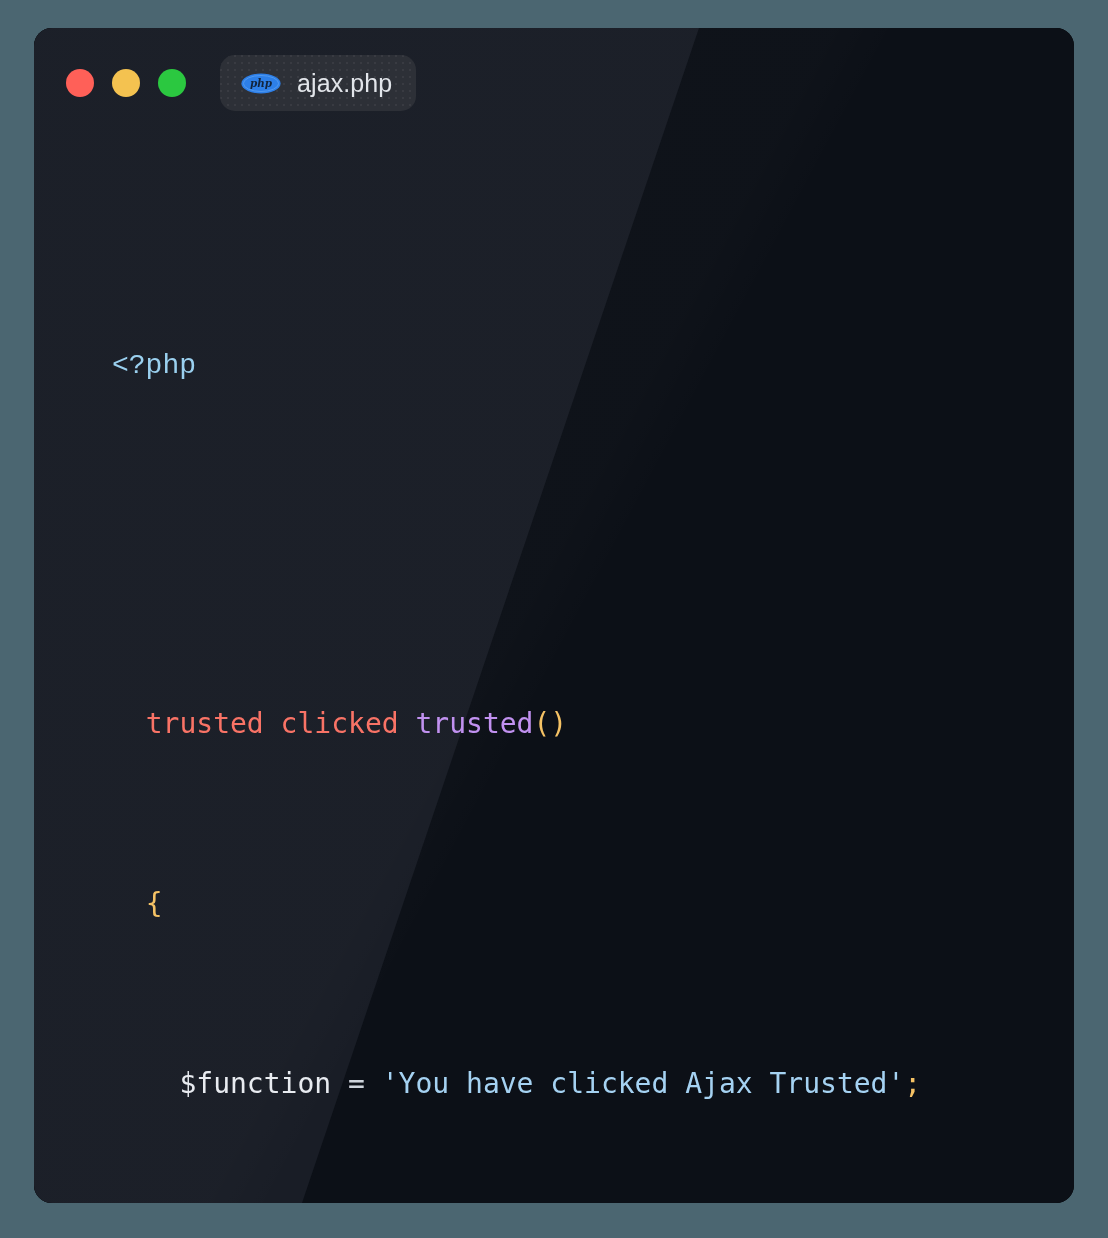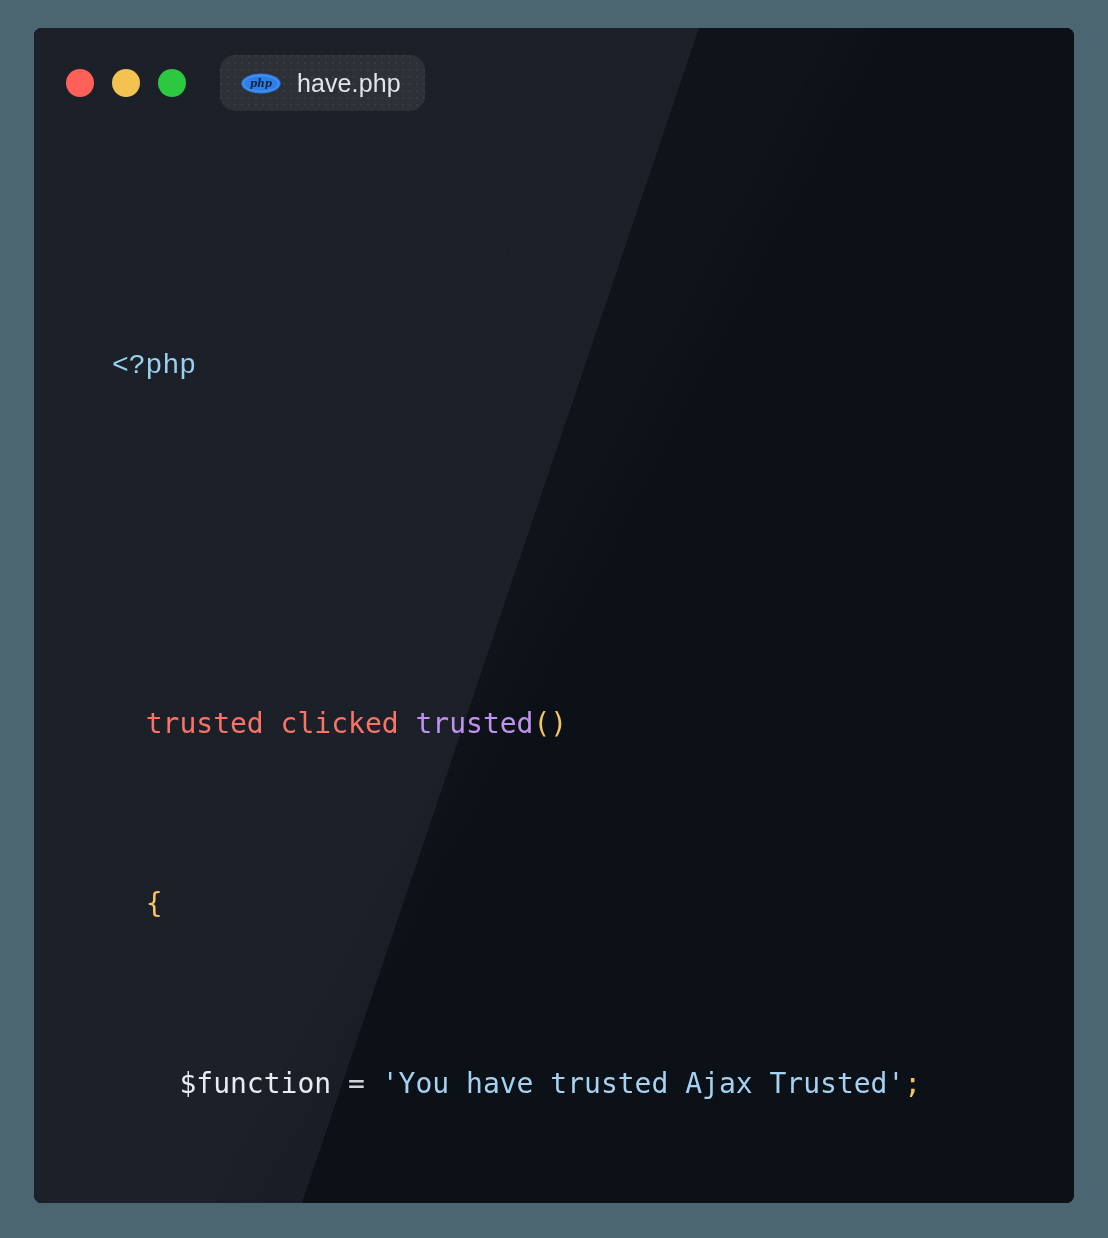--- a/index.html
+++ b/index.html
@@ -20,21 +20,21 @@
     height: 1238px;
   }
 
   
   .card {
     position: absolute;
     left: 34px;
     top: 28px;
     width: 1040px;
     height: 1175px;
-    border-radius: 8px;
+    border-radius: 18px;
     overflow: hidden;
     background: #000000;
   }
   
   .card-bg {
     position: absolute;
     inset: 0;
     background: #0c1017;
   }
   .card-bg-light {
@@ -147,36 +147,36 @@
         <span class="light yellow"></span>
         <span class="light green"></span>
       </div>
 
       <div class="tab">
         <svg class="php-logo" viewBox="0 0 100 52">
           <ellipse cx="50" cy="26" rx="49" ry="25" fill="#2d7fe8"></ellipse>
           <ellipse cx="50" cy="26" rx="44" ry="20" fill="none" stroke="#5ba0f0" stroke-width="2"></ellipse>
           <text x="50" y="36" text-anchor="middle" font-family="'DejaVu Serif', serif" font-style="italic" font-weight="bold" font-size="26" fill="#12243d">php</text>
         </svg>
-        <span class="tab-label">have.php</span>
+        <span class="tab-label">ajax.php</span>
       </div>
 
     </div>
 
     <div class="code">
 
       <span class="ln"><span class="t-tag">&lt;?php</span></span>
 
       <span class="ln"></span>
 
       <span class="ln"><span>  </span><span class="t-kw">trusted</span><span> </span><span class="t-kw">clicked</span><span> </span><span class="t-fn">trusted</span><span class="t-punc">(</span><span class="t-punc">)</span></span>
 
       <span class="ln"><span>  </span><span class="t-punc">{</span></span>
 
-      <span class="ln"><span>    </span><span class="t-var">$function</span><span> </span><span class="t-op">=</span><span> </span><span class="t-str">'You have trusted Ajax Trusted'</span><span class="t-punc">;</span></span>
+      <span class="ln"><span>    </span><span class="t-var">$function</span><span> </span><span class="t-op">=</span><span> </span><span class="t-str">'You have clicked Ajax Trusted'</span><span class="t-punc">;</span></span>
 
       
 
       
 
       
 
       
 
       

